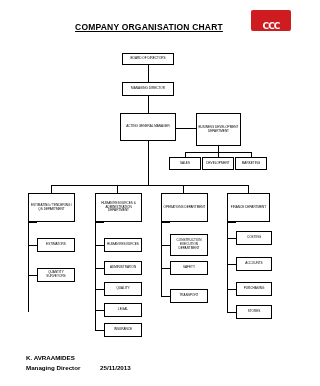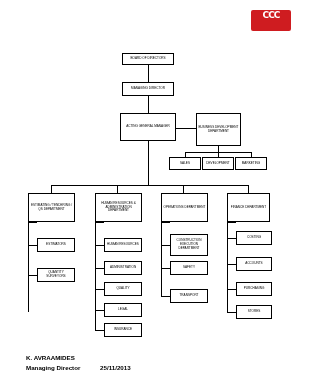--- a/index.html
+++ b/index.html
@@ -22,21 +22,21 @@
     letter-spacing:.2px;
     text-decoration:underline;
   }
 
   .logo{
     position:absolute;
     right:7px;top:10px;
     width:40px;height:21px;
     background:#cf1c20;
     border-radius:2px;
-    display:flex;align-items:flex-start;justify-content:center;
+    display:flex;align-items:flex-end;justify-content:center;
   }
   .logo-inner{
     color:#fff;
     font-size:9px;
     font-weight:bold;
     font-family:"DejaVu Sans", sans-serif;
     letter-spacing:-1px;
   }
 
   .node{
@@ -69,20 +69,21 @@
   .footer .row2{
     font-weight:bold;
   }
   .footer .date{margin-left:18px;}
 </style>
 </head>
 <body>
 
 <div id="chart-root">
 
+  <div class="title">COMPANY ORGANISATION CHART</div>
 
   <div class="logo">
     <div class="logo-inner">CCC</div>
   </div>
 
   <div class="line vline" style="left:148px;top:65px;height:17px;"></div>
 
   <div class="line vline" style="left:148px;top:96px;height:21px;"></div>
 
   <div class="line hline" style="left:148px;top:128px;width:71px;"></div>

